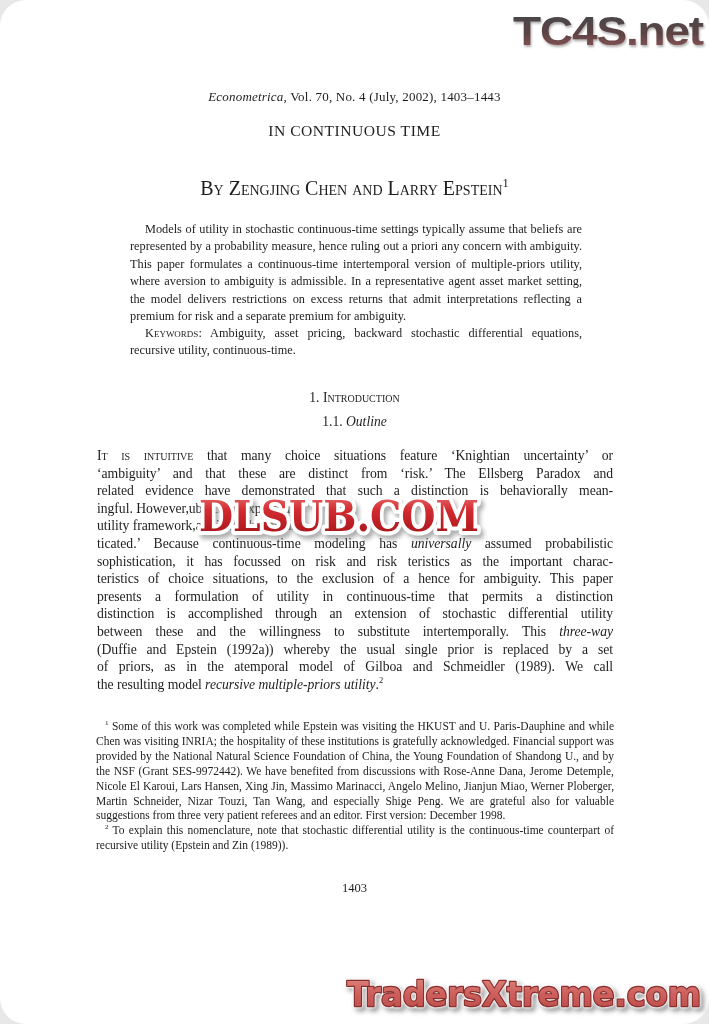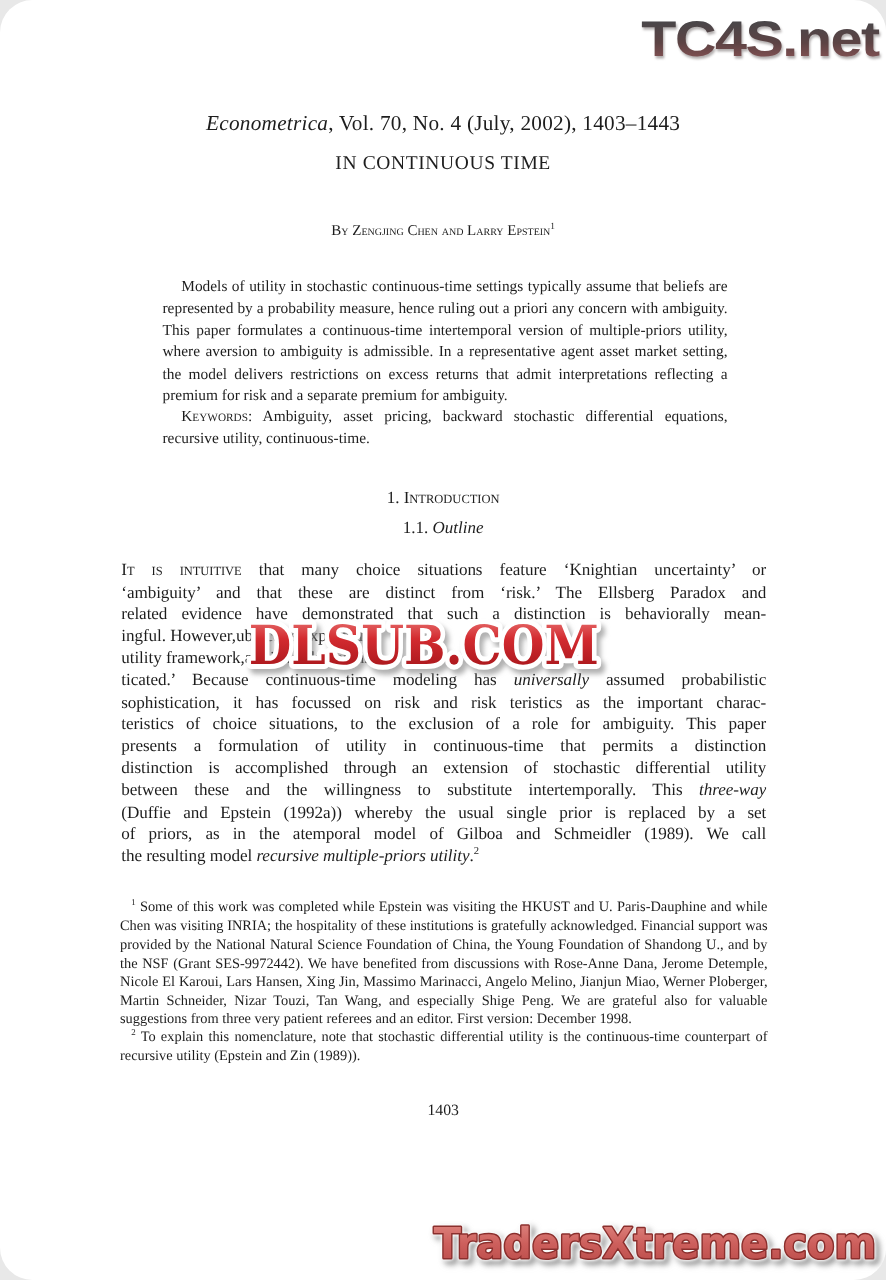--- a/index.html
+++ b/index.html
@@ -3,26 +3,26 @@
 <meta charset="utf-8">
 <style>
   html,body { margin:0; padding:0; background:#e8e8e8; }
   .page {
     position:relative; width:709px; height:1024px; margin:0 auto;
     background:#ffffff; overflow:hidden;
     font-family:"Liberation Serif", serif; color:#1d1d1d;border-radius:26px;
   }
   .centered { position:absolute; left:0; width:100%; text-align:center; }
 
-  .journal-line { top:89px; font-size:17px; letter-spacing:0.2px; }
+  .journal-line { top:89px; font-size:13px; letter-spacing:0.2px; }
   .journal-line .it { font-style:italic; }
 
   .paper-title { top:122px; font-size:15.6px; letter-spacing:0.5px; line-height:18px; }
 
-  .byline { top:177px; font-size:12px; }
+  .byline { top:177px; font-size:20px; }
   .sc { font-variant:small-caps; }
   sup { font-size:0.62em; vertical-align:super; line-height:0; }
 
   .abstract {
     position:absolute; top:221px; left:130px; width:452px;
     font-size:12.3px; line-height:17.4px; text-align:justify; text-indent:15px;
   }
   .keywords {
     position:absolute; top:325px; left:130px; width:452px;
     font-size:12.3px; line-height:17.2px; text-align:justify; text-indent:15px;
@@ -108,21 +108,21 @@
     <div class="bl gap">
         <span>ingful. However,</span>
         <span>ubjective expected</span>
       </div>
     <div class="bl gap">
         <span>utility framework,</span>
         <span>abilistically sophis-</span>
       </div>
     <div class="bl"><span>ticated.’ Because continuous-time modeling has </span><span class="it">universally</span><span> assumed probabilistic</span></div>
     <div class="bl">sophistication, it has focussed on risk and risk teristics as the important charac-</div>
-    <div class="bl">teristics of choice situations, to the exclusion of a role for ambiguity. This paper</div>
+    <div class="bl">teristics of choice situations, to the exclusion of a hence for ambiguity. This paper</div>
     <div class="bl">presents a formulation of utility in continuous-time that permits a distinction</div>
     <div class="bl">distinction is accomplished through an extension of stochastic differential utility</div>
     <div class="bl"><span>between these and the willingness to substitute intertemporally. This </span><span class="it">three-way</span></div>
     <div class="bl">(Duffie and Epstein (1992a)) whereby the usual single prior is replaced by a set</div>
     <div class="bl">of priors, as in the atemporal model of Gilboa and Schmeidler (1989). We call</div>
     <div class="bl last"><span>the resulting model </span><span class="it">recursive multiple-priors utility</span><span>.</span><sup>2</sup></div>
   </div>
 
   <svg class="wm wm-dlsub" width="300" height="68">
     <defs>

